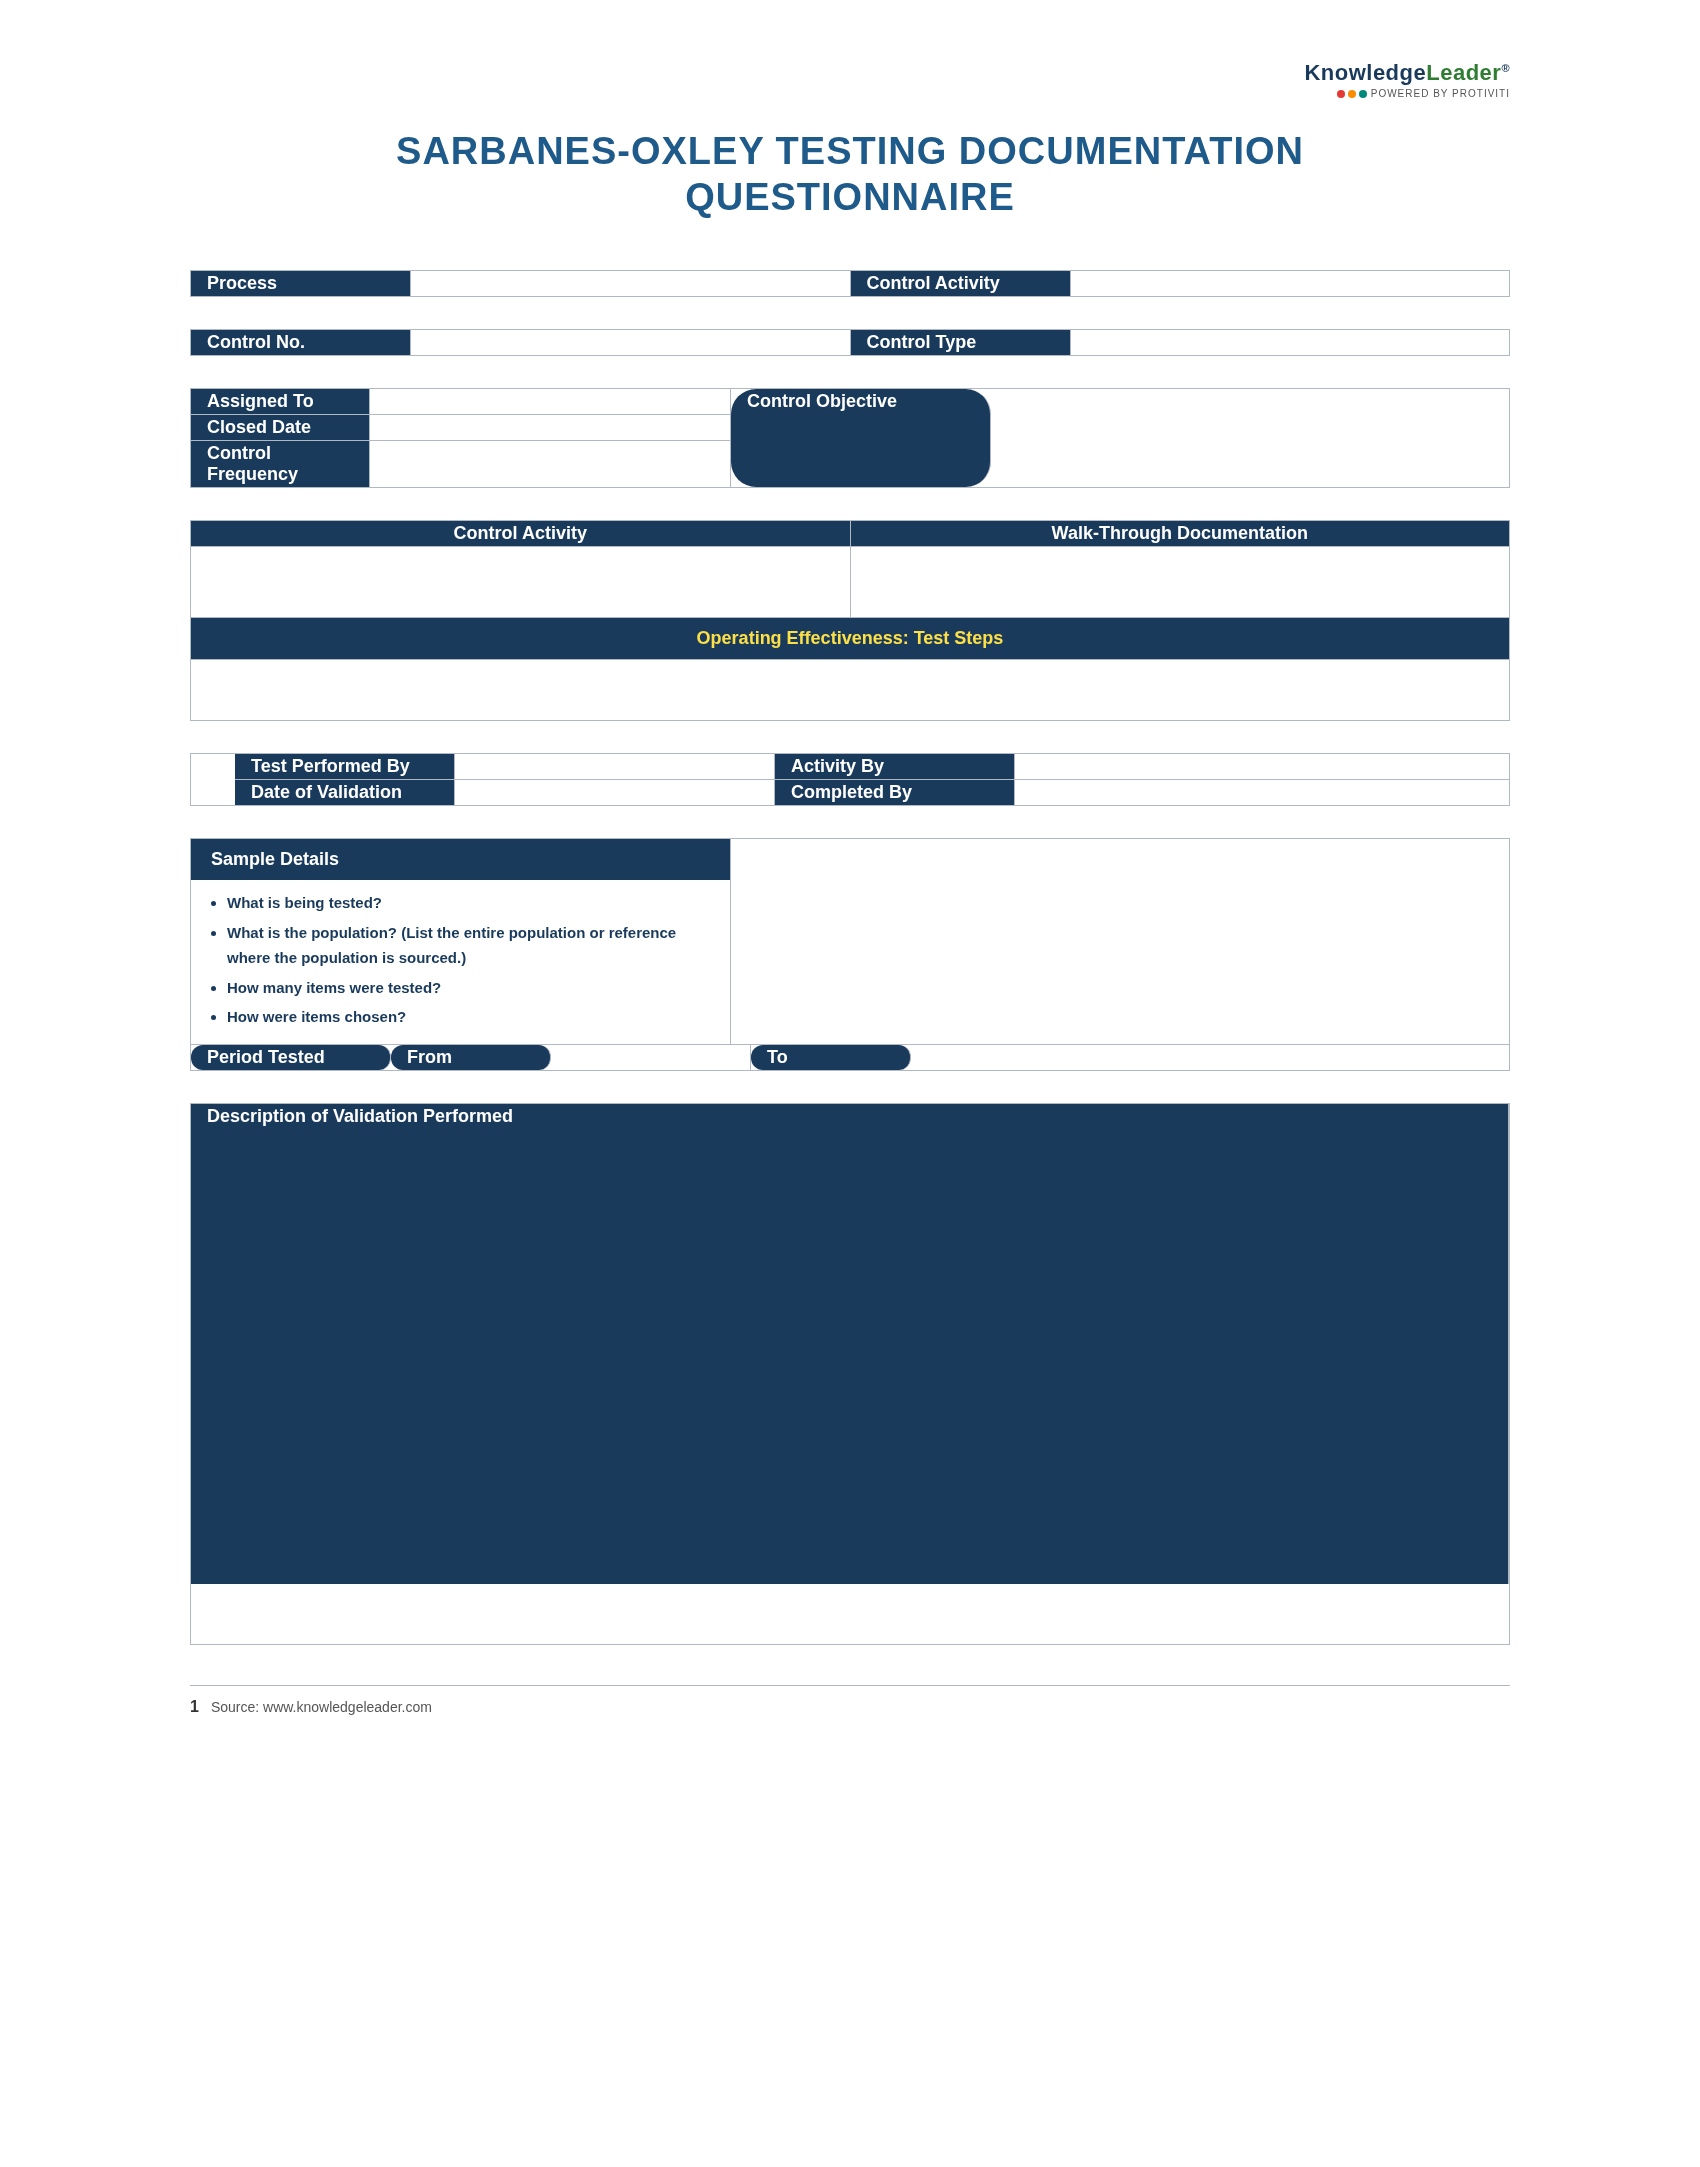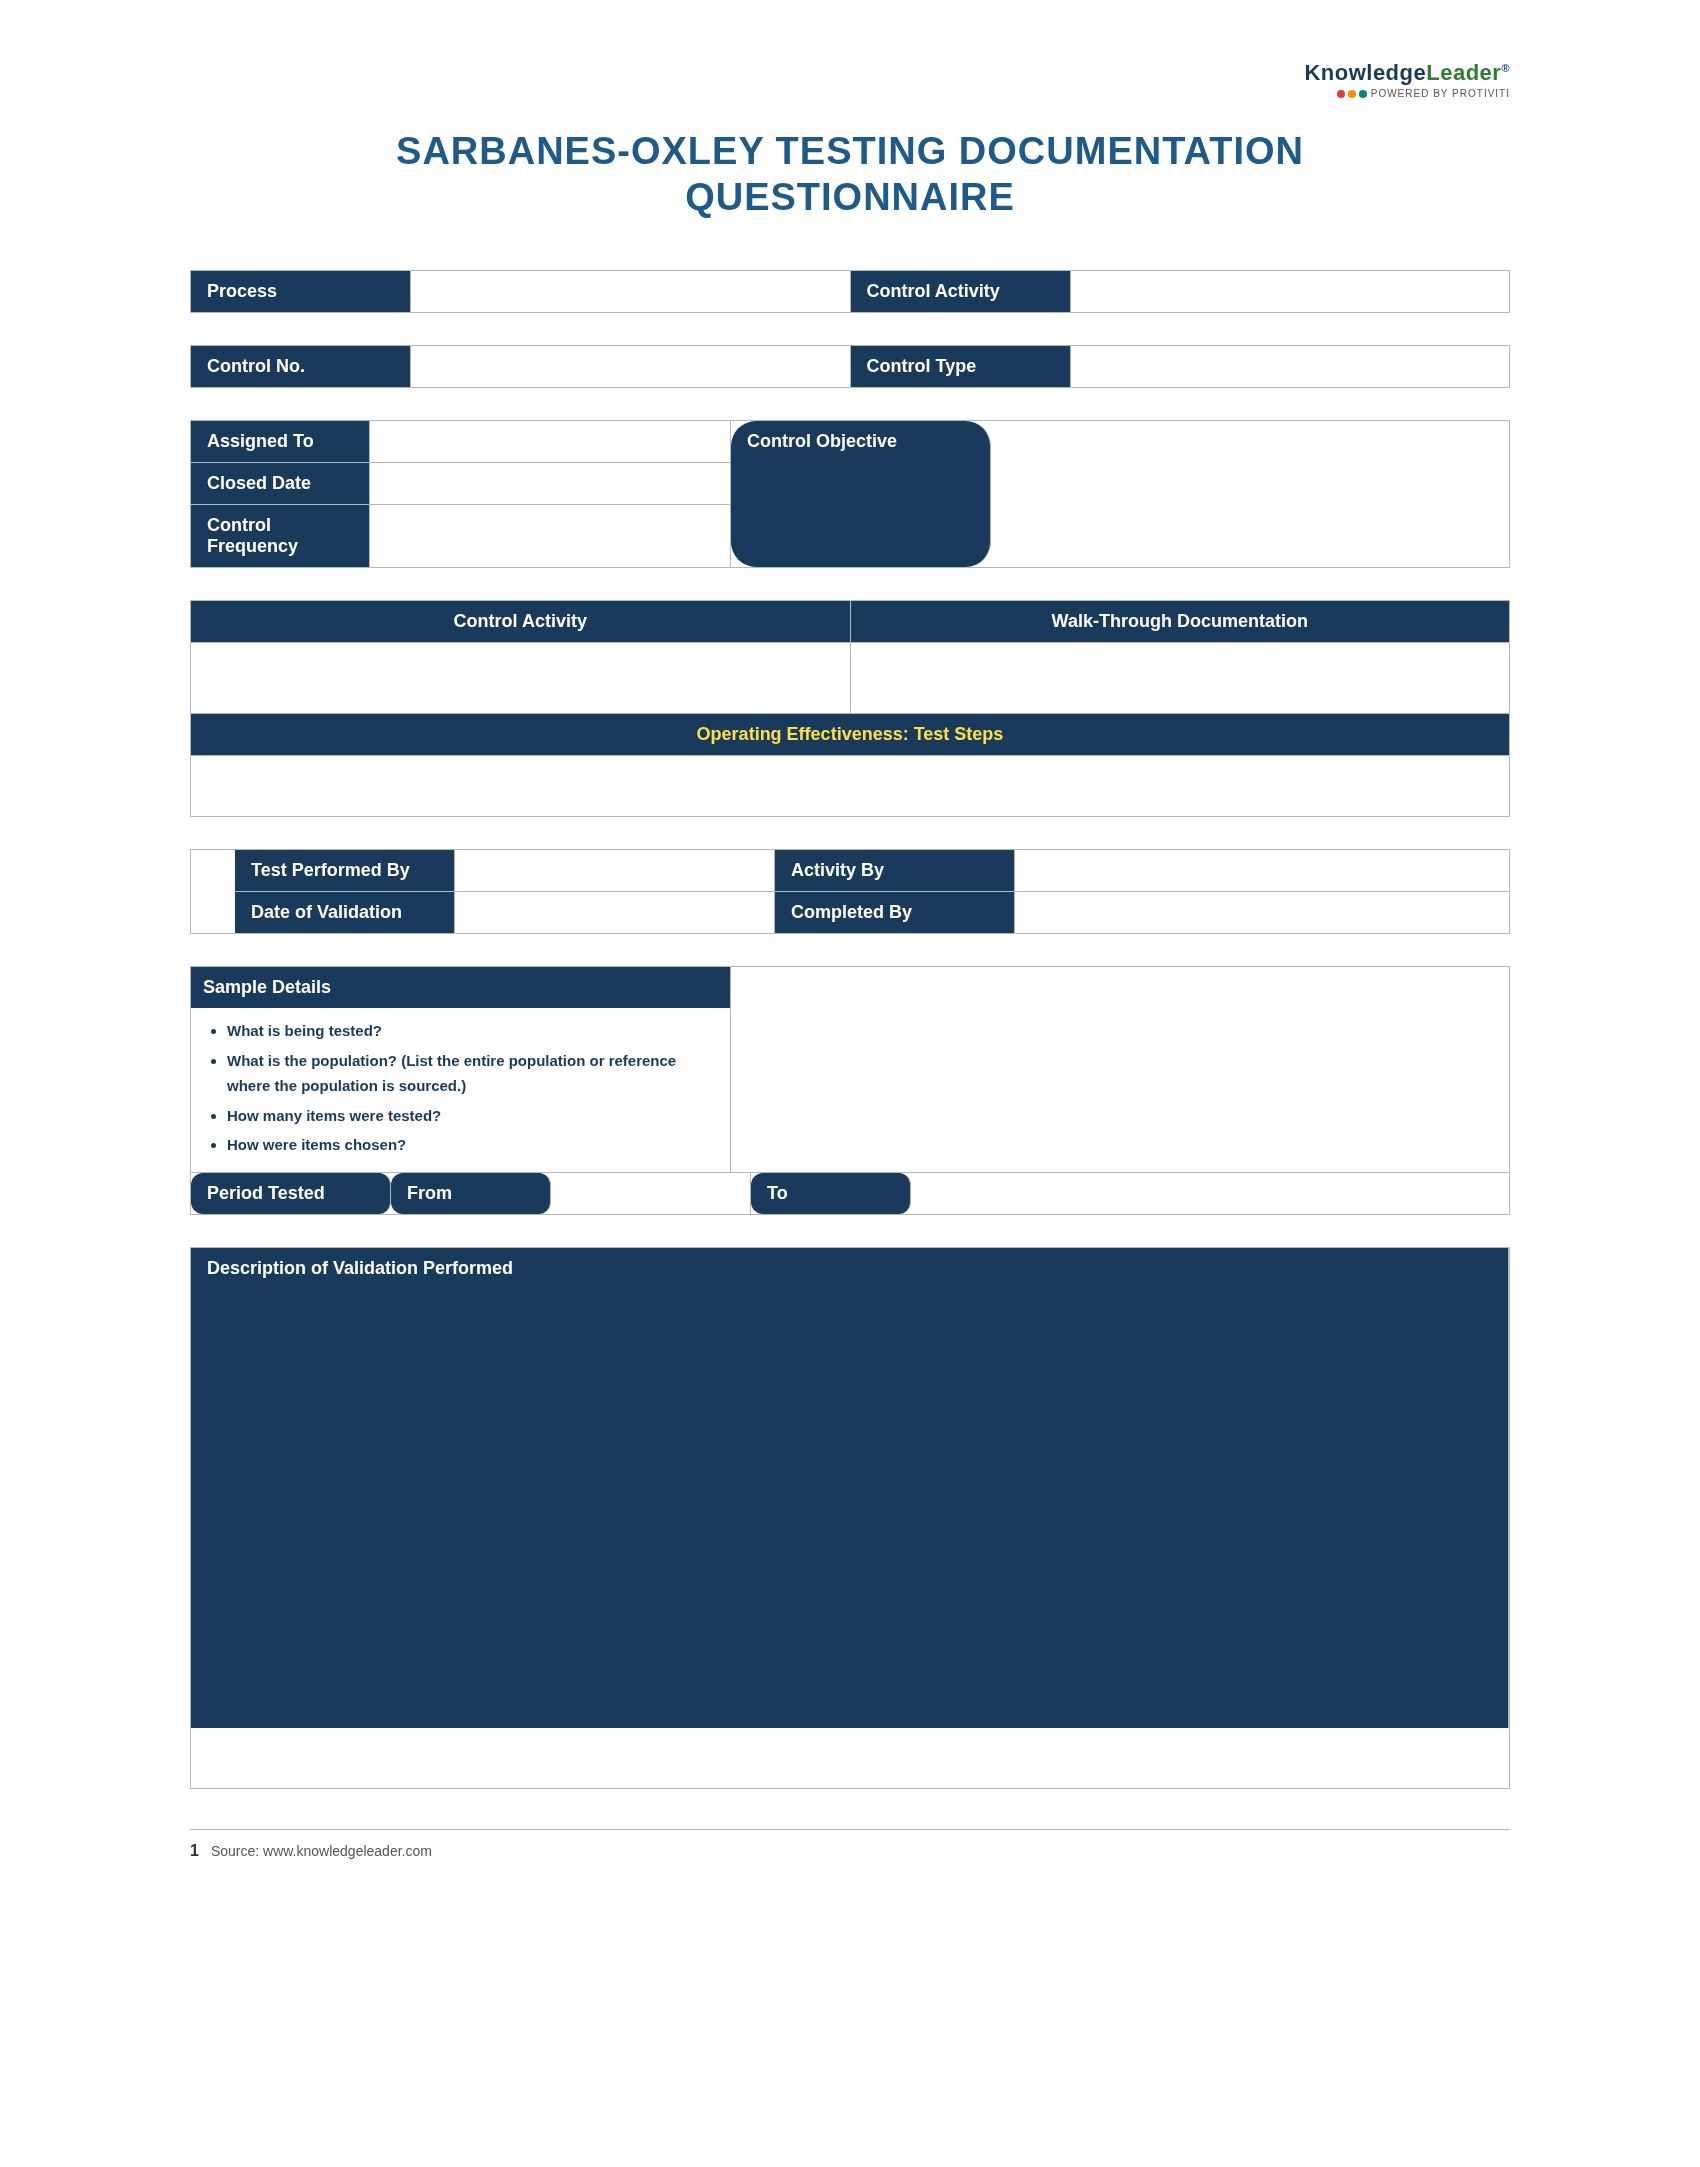--- a/index.html
+++ b/index.html
@@ -76,21 +76,21 @@
       line-height: 1.2;
       text-transform: uppercase;
     }
 
     
     .cell-header {
       background: #1a3a5c;
       color: #fff;
       font-weight: bold;
       font-size: 18px;
-      padding: 10px 16px;
+      padding: 2px 16px;
     }
     .cell-value {
       background: #fff;
       font-size: 16px;
       padding: 10px 16px;
     }
 
     
     .section {
       border: 1.5px solid #b0b8c4;
@@ -250,21 +250,21 @@
     .sample-left {
       flex: 0 0 540px;
       border-right: 1.5px solid #b0b8c4;
       padding: 0;
     }
     .sample-left .sample-header {
       background: #1a3a5c;
       color: #fff;
       font-weight: bold;
       font-size: 18px;
-      padding: 10px 12px;
+      padding: 10px 20px;
     }
     .sample-left .sample-bullets {
       padding: 10px 16px;
       font-size: 15px;
       color: #1a3a5c;
       font-weight: bold;
       line-height: 1.7;
     }
     .sample-left .sample-bullets ul {
       list-style: disc;

